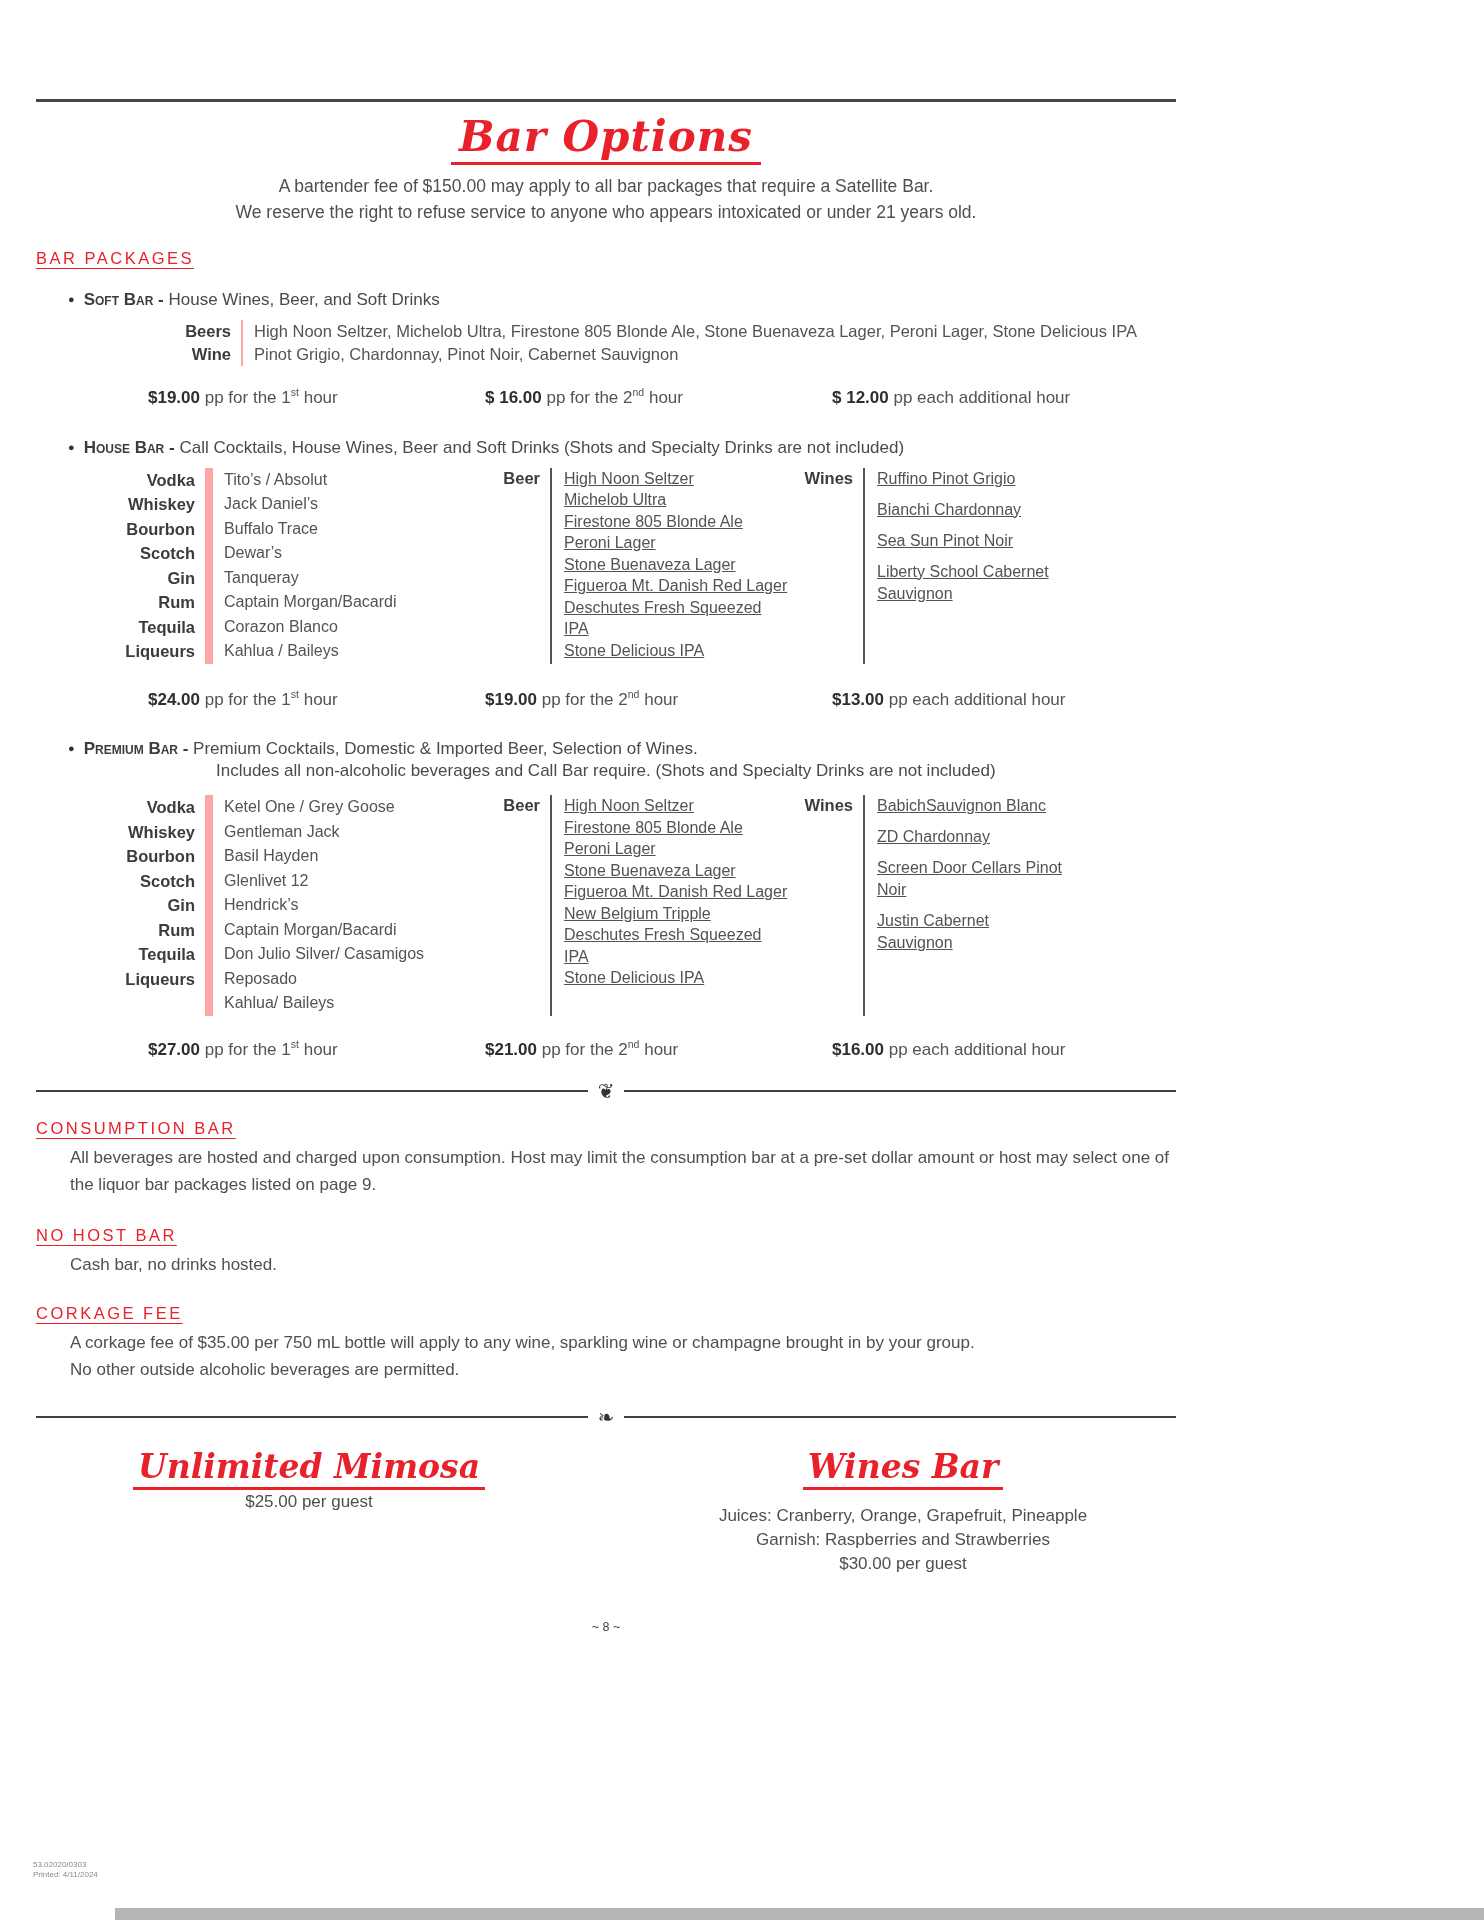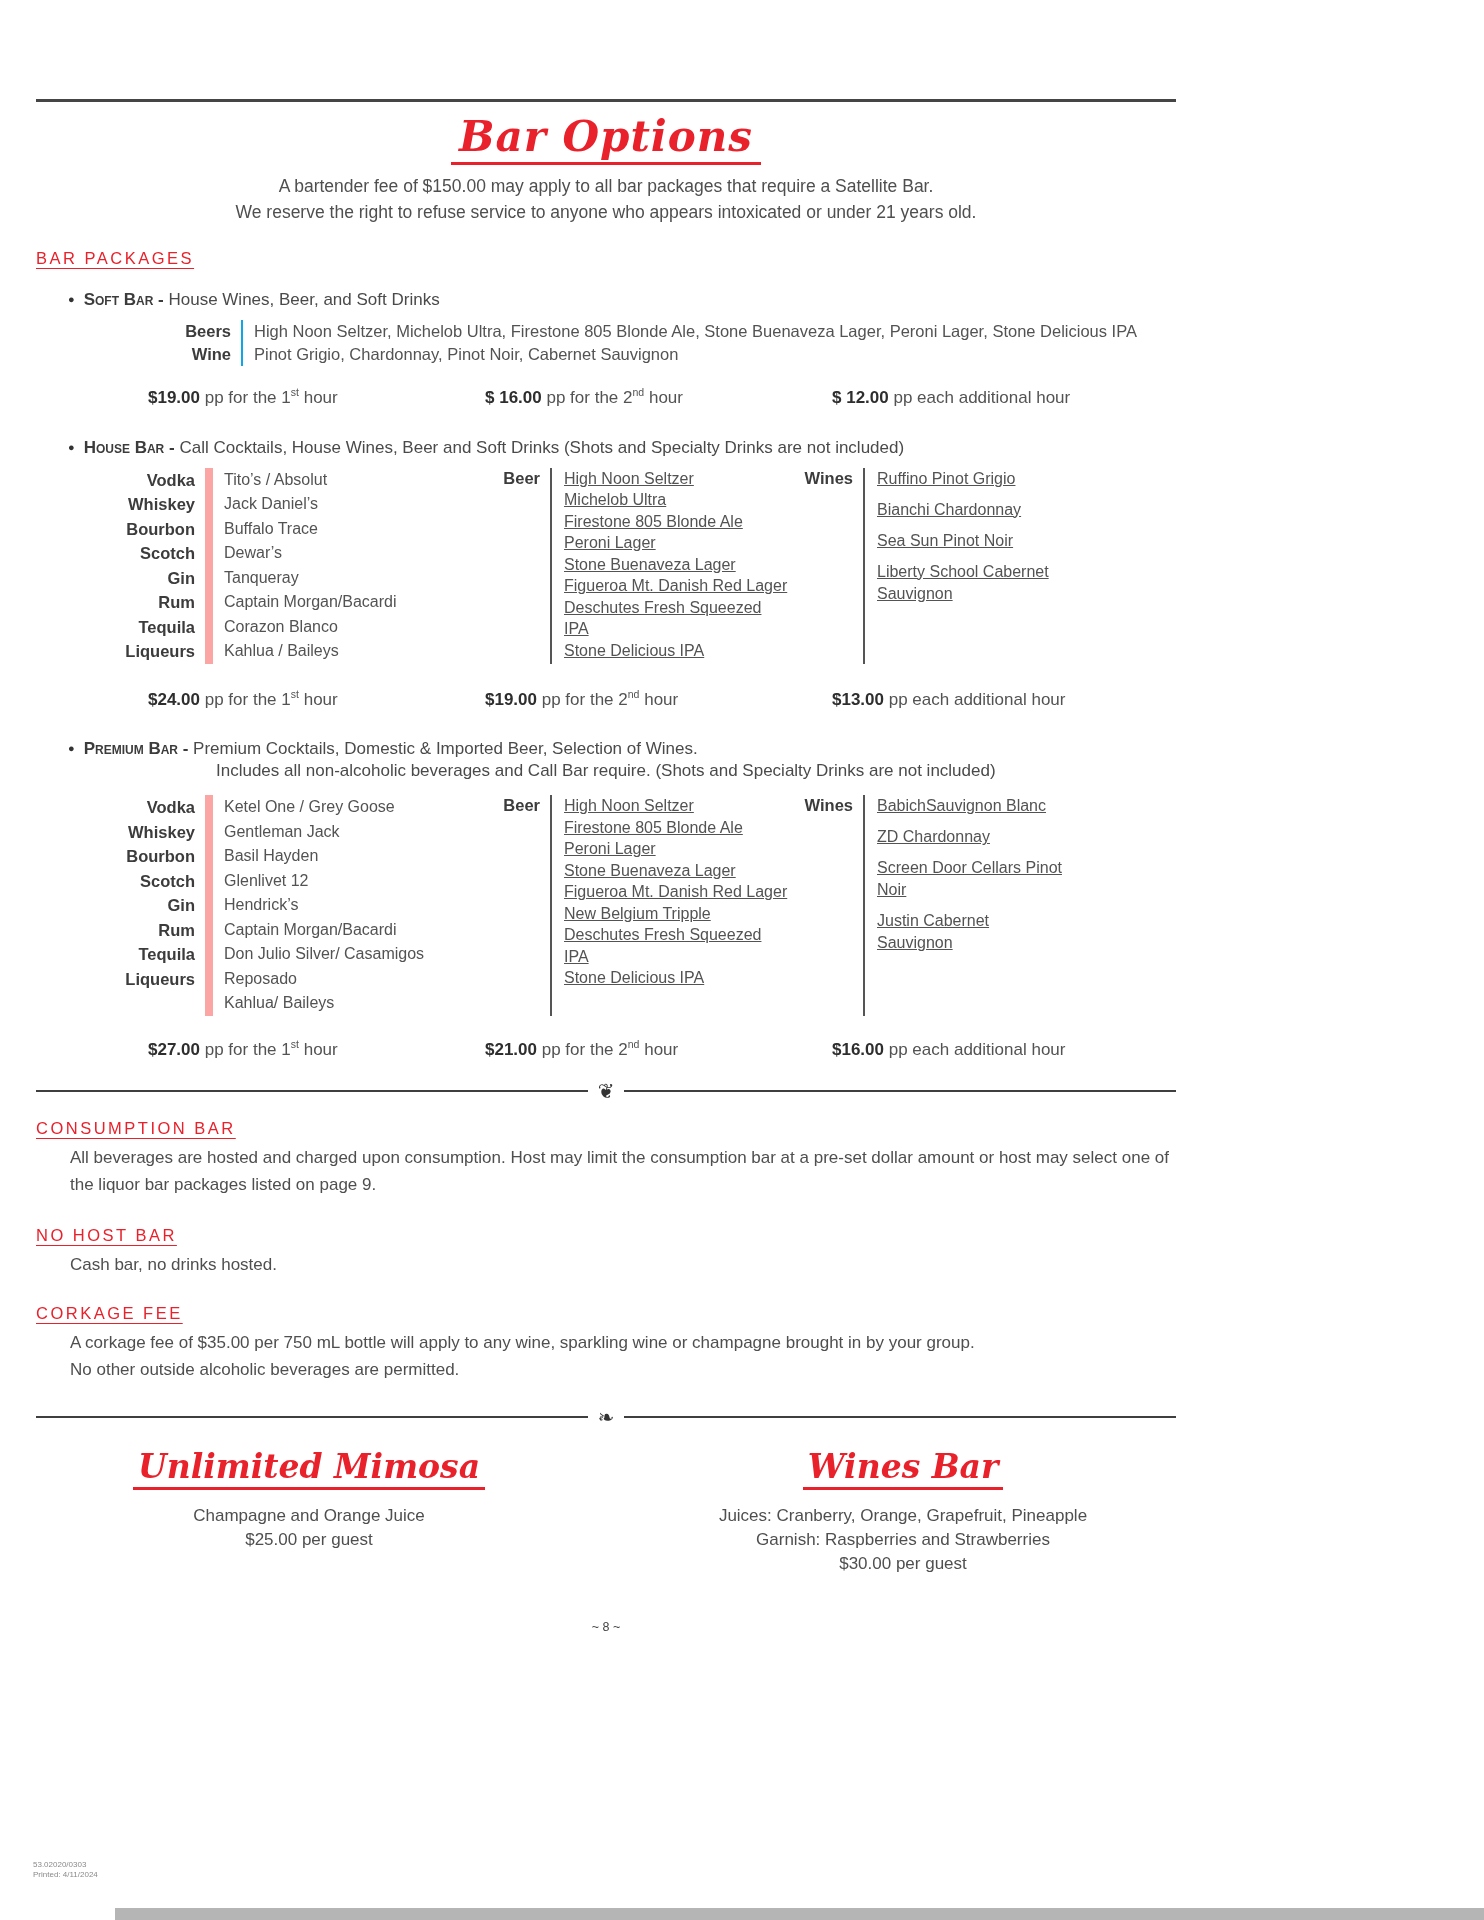--- a/index.html
+++ b/index.html
@@ -31,21 +31,21 @@
   #bar-packages-heading{margin-top:24px;}
 
   .pkg-head{margin-top:22px;font-size:17px;color:#4a4a4a;}
   .pkg-head .bullet{font-size:11px;color:#333;vertical-align:2px;margin-left:32px;margin-right:9px;}
   .pkg-name{font-variant:small-caps;font-weight:bold;font-size:17px;color:var(--ink);}
   .pkg-desc{color:#4a4a4a;}
   .pkg-desc2{margin:2px 0 0 180px;font-size:17px;color:#4a4a4a;}
 
   .pair-block{display:flex;margin:10px 0 0 70px;}
   .pair-labels{width:125px;text-align:right;font-weight:bold;font-size:16.5px;line-height:23px;color:var(--ink);}
-  .pair-values{border-left:2px solid #0ea5e9;margin-left:10px;padding-left:11px;font-size:16.5px;line-height:23px;color:var(--body);}
+  .pair-values{border-left:2px solid #fca5a5;margin-left:10px;padding-left:11px;font-size:16.5px;line-height:23px;color:var(--body);}
 
   .pricing{display:flex;padding-left:112px;font-size:17px;color:var(--body);}
   .pricing.soft{margin-top:20px;}
   .pricing.house{margin-top:24px;}
   .pricing.premium{margin-top:22px;}
   .p-item:nth-child(1){width:337px;}
   .p-item:nth-child(2){width:347px;}
   .p-item:nth-child(3){flex:1;}
   .price{font-weight:bold;color:#2e2e2e;}
   .sup{vertical-align:super;font-size:0.62em;}
@@ -266,21 +266,20 @@
 
     <div class="orn-divider" id="divider2">
       <div class="line"></div>
       <div class="orn">❧</div>
       <div class="line"></div>
     </div>
 
     <div class="mimosa-row">
       <div class="mimosa-col">
         <span class="script-sub">Unlimited Mimosa</span>
-        <p class="first">Champagne and Orange Juice</p>
         <p>$25.00 per guest</p>
       </div>
       <div class="mimosa-col">
         <span class="script-sub">Wines Bar</span>
         <p class="first">Juices: Cranberry, Orange, Grapefruit, Pineapple</p>
         <p>Garnish: Raspberries and Strawberries</p>
         <p>$30.00 per guest</p>
       </div>
     </div>
 

